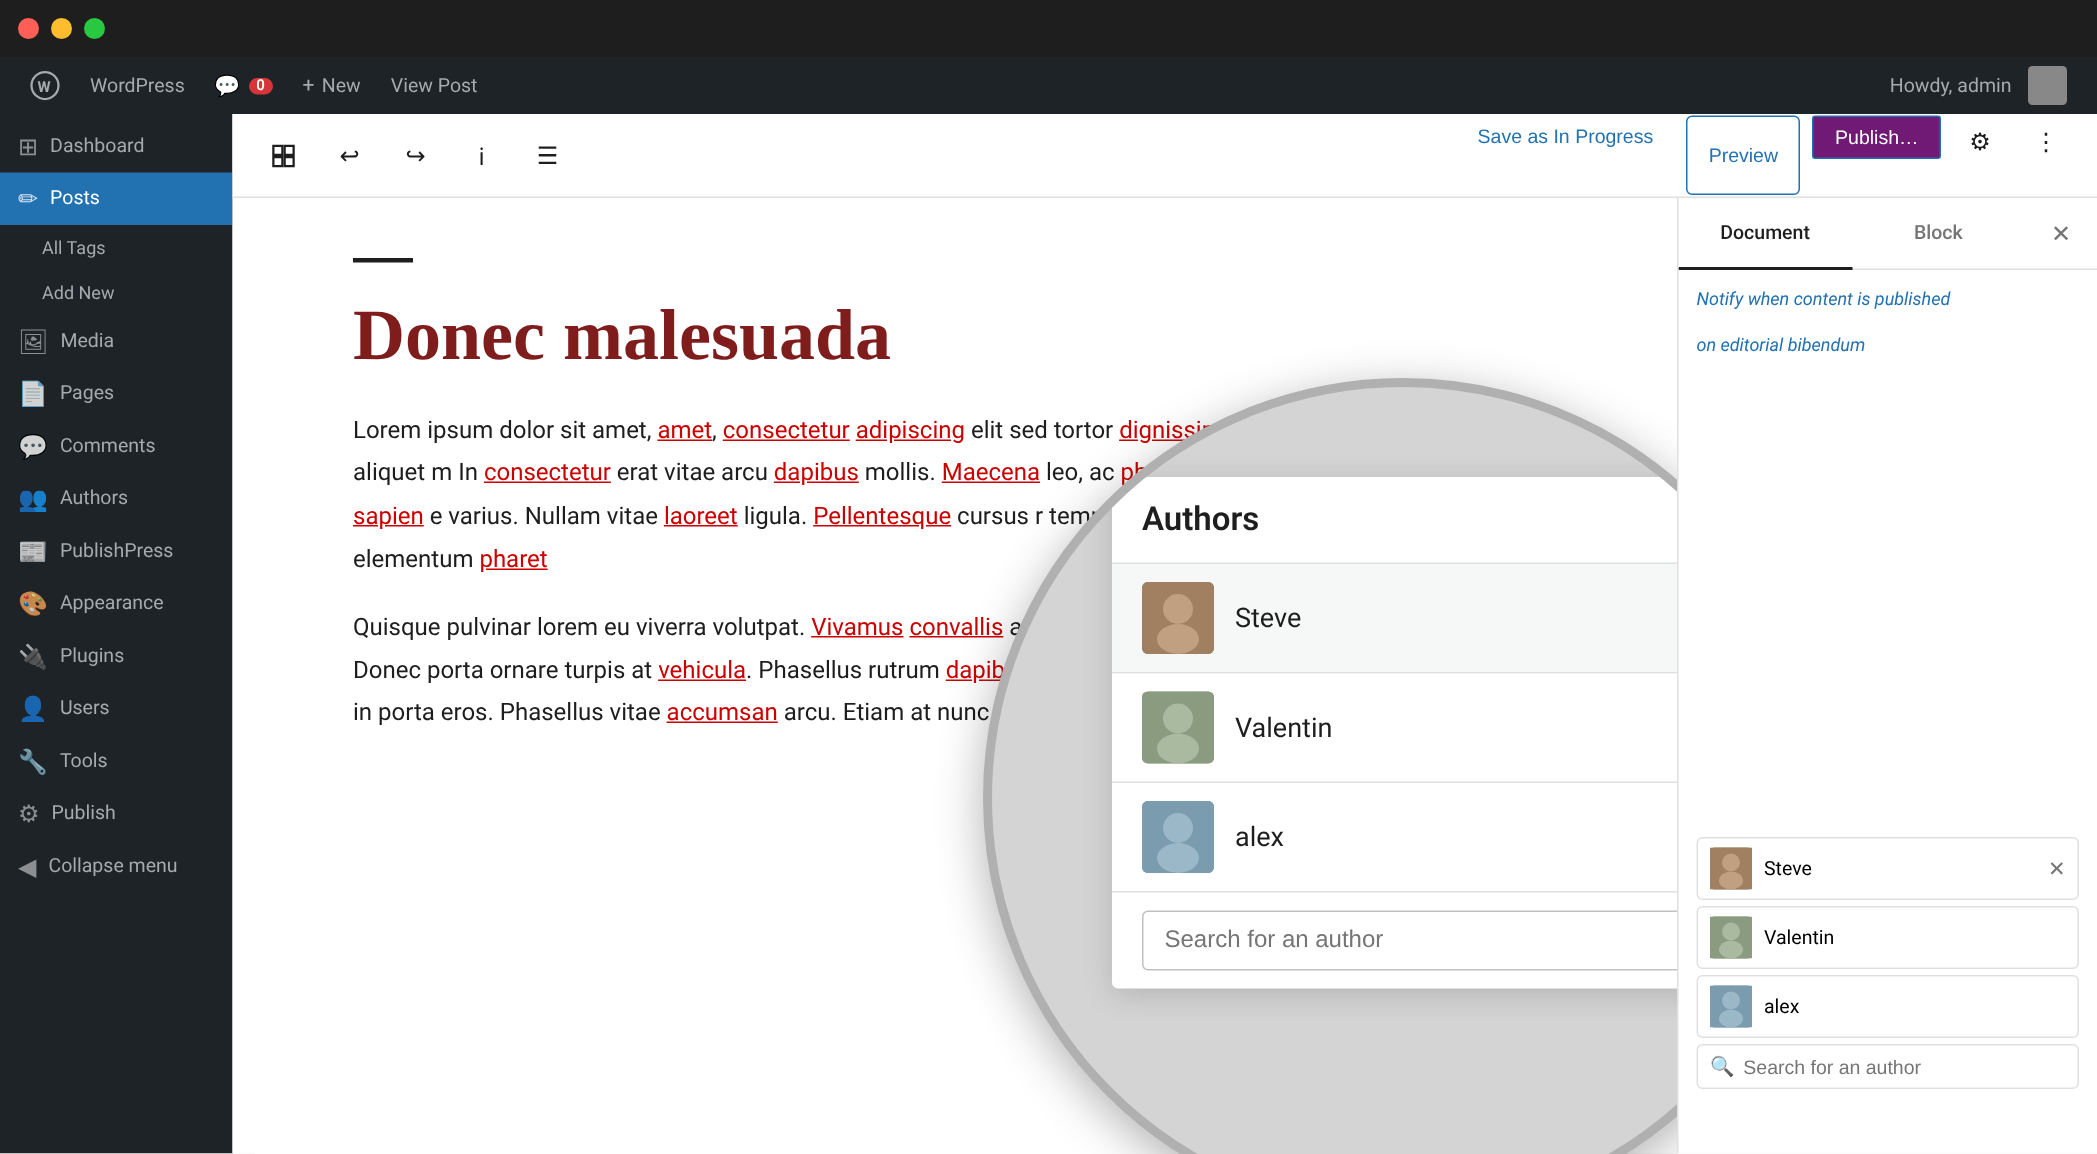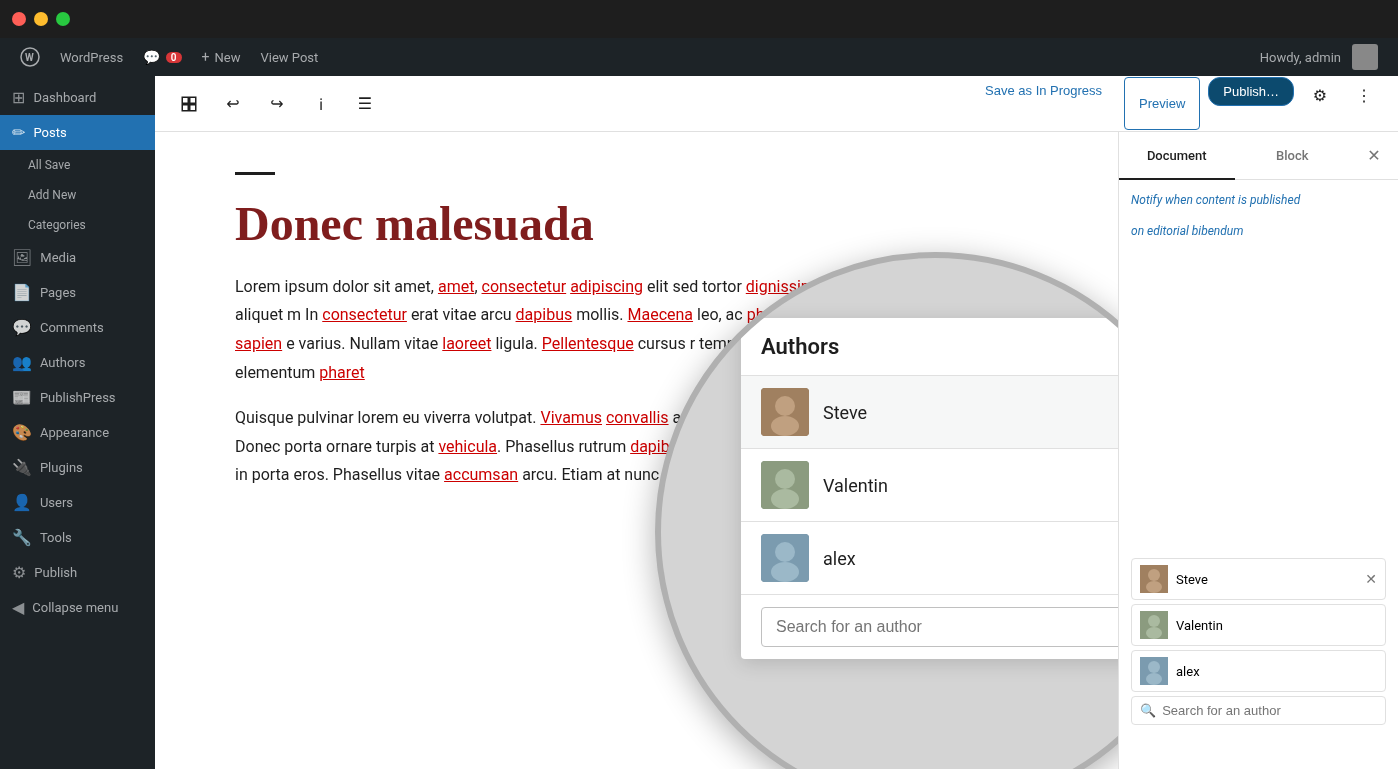--- a/index.html
+++ b/index.html
@@ -123,23 +123,23 @@
       background: #fff;
       color: #2271b1;
       border-radius: 4px;
       cursor: pointer;
       font-size: 13px;
       font-weight: 500;
     }
     .btn-publish {
       padding: 6px 14px;
       border: 1px solid #2271b1;
-      background: #0c4a6e;
+      background: #701a75;
       color: #fff;
-      border-radius: 12px;
+      border-radius: 2px;
       cursor: pointer;
       font-size: 13px;
       font-weight: 500;
     }
     .btn-save {
       padding: 6px 14px;
       border: none;
       background: transparent;
       color: #2271b1;
       cursor: pointer;
@@ -380,27 +380,24 @@
     <div class="sidebar-section">
       <div class="sidebar-item">
         <span class="sidebar-icon">⊞</span>
         <span>Dashboard</span>
       </div>
       <div class="sidebar-item active">
         <span class="sidebar-icon">✏</span>
         <span>Posts</span>
       </div>
       <div class="sidebar-item sub">
-        <span>All Save</span>
+        <span>All Tags</span>
       </div>
       <div class="sidebar-item sub">
         <span>Add New</span>
-      </div>
-      <div class="sidebar-item sub">
-        <span>Categories</span>
       </div>
       <div class="sidebar-item">
         <span class="sidebar-icon">🖼</span>
         <span>Media</span>
       </div>
       <div class="sidebar-item">
         <span class="sidebar-icon">📄</span>
         <span>Pages</span>
       </div>
       <div class="sidebar-item">

